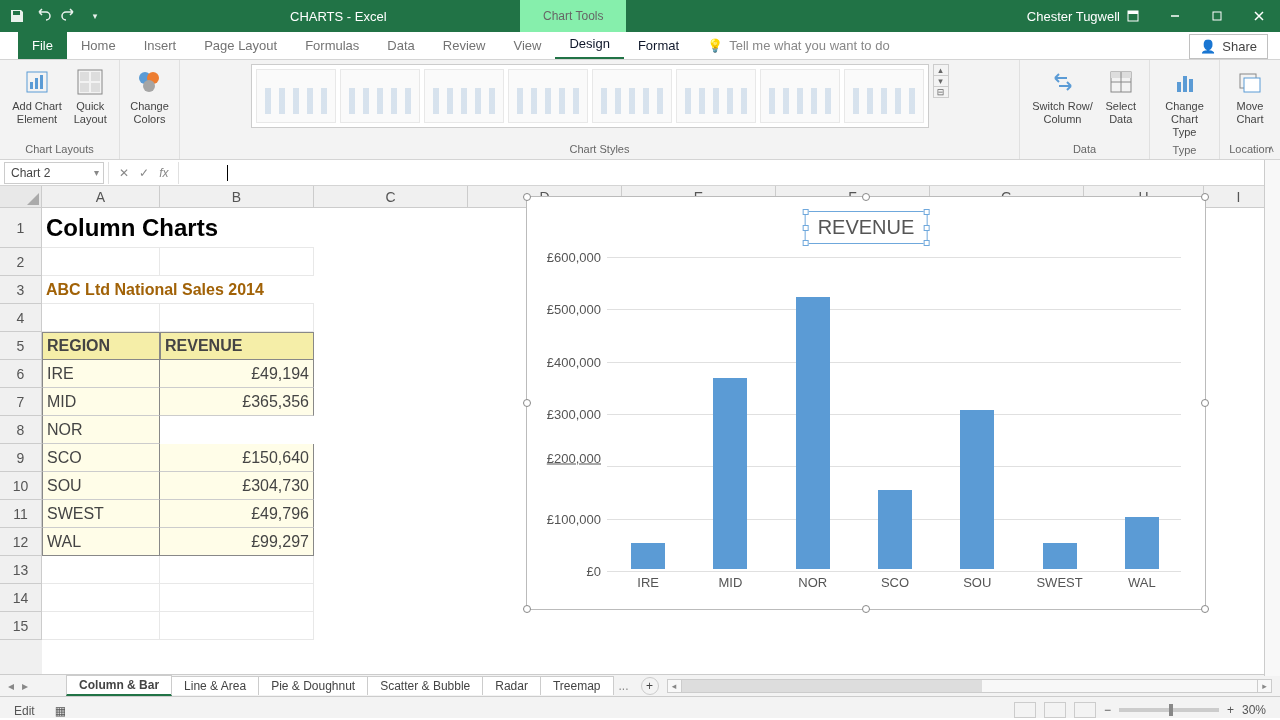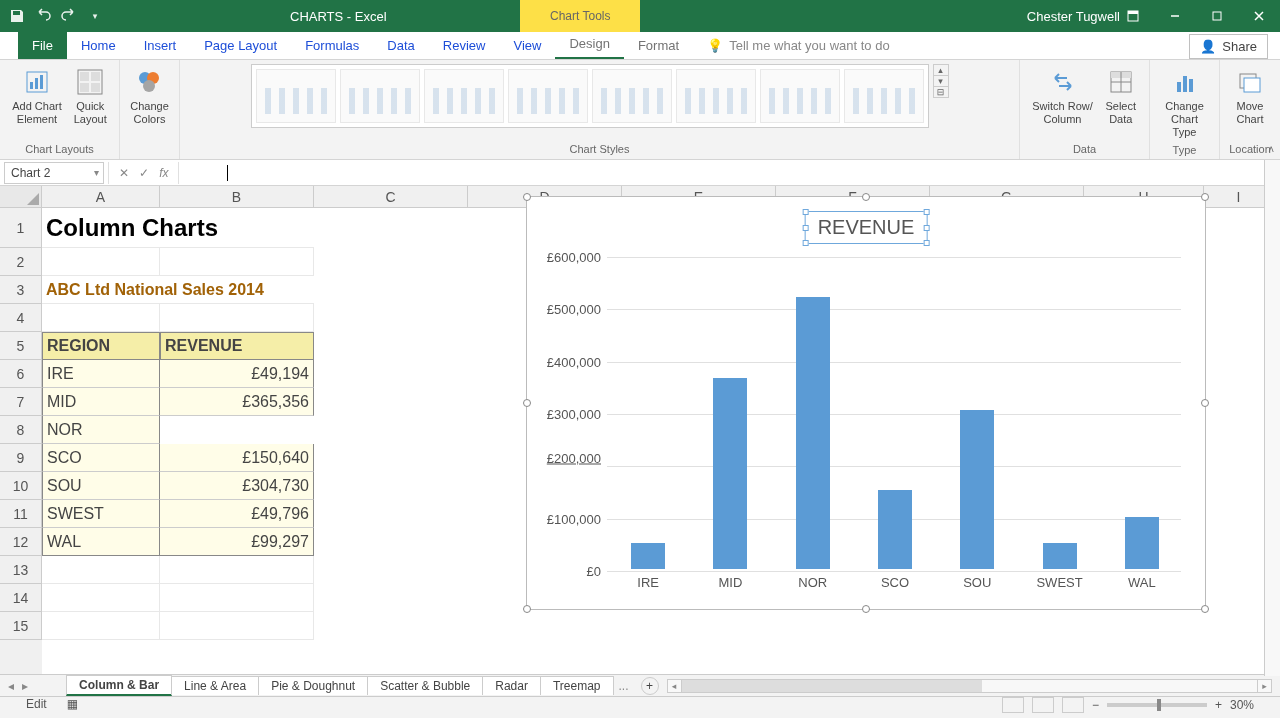--- a/index.html
+++ b/index.html
@@ -4,31 +4,31 @@
 <style>
 * { box-sizing: border-box; margin: 0; padding: 0; font-family: 'Segoe UI', Tahoma, sans-serif; }
 body { width: 1280px; height: 720px; overflow: hidden; background: #fff; font-size: 12px; color: #444; }
 
 
 .titlebar { height: 32px; background: #217346; display: flex; align-items: center; color: #fff; position: relative; }
 .qat { display: flex; align-items: center; gap: 8px; padding: 0 8px; }
 .qat-icon { width: 18px; height: 18px; display: flex; align-items: center; justify-content: center; opacity: .9; }
 .qat-icon svg { width: 16px; height: 16px; }
 .title-text { position: absolute; left: 290px; font-size: 13px; }
-.chart-tools { position: absolute; left: 520px; top: 0; height: 32px; padding: 0 30px; background: #fde047; color: #666; display: flex; align-items: center; font-size: 12px; }
+.chart-tools { position: absolute; left: 520px; top: 0; height: 32px; padding: 0 23px; background: #86efac; color: #666; display: flex; align-items: center; font-size: 12px; }
 .user { position: absolute; right: 160px; font-size: 13px; }
 .winbtns { position: absolute; right: 0; display: flex; height: 32px; }
 .winbtn { width: 42px; display: flex; align-items: center; justify-content: center; color: #fff; }
 .winbtn svg { width: 12px; height: 12px; }
 
 
 .tabs { height: 28px; background: #fff; display: flex; align-items: flex-end; padding-left: 18px; border-bottom: 1px solid #d4d4d4; }
-.tab { padding: 6px 14px; font-size: 13px; color: #1d4ed8; }
+.tab { padding: 6px 14px; font-size: 13px; color: #737373; }
 .tab.active { color: #217346; border-bottom: 2px solid #217346; }
-.tab.ctx { color: #737373; }
+.tab.ctx { color: #0f172a; }
 .tellme { display: flex; align-items: center; gap: 6px; padding: 6px 14px; color: #888; font-size: 13px; }
 .share { margin-left: auto; margin-right: 12px; display: flex; align-items: center; gap: 6px; padding: 4px 10px; border: 1px solid #c0c0c0; font-size: 13px; }
 
 
 .ribbon { height: 100px; background: #f3f3f3; border-bottom: 1px solid #d4d4d4; display: flex; position: relative; }
 .group { border-right: 1px solid #e0e0e0; padding: 4px 6px 2px; display: flex; flex-direction: column; align-items: center; }
 .group-label { font-size: 11px; color: #666; margin-top: auto; padding: 2px 0; }
 .group-items { display: flex; gap: 4px; flex: 1; }
 .rbtn { display: flex; flex-direction: column; align-items: center; justify-content: flex-start; padding: 2px 4px; font-size: 11px; color: #444; text-align: center; line-height: 1.2; }
 .rbtn .ricon { width: 32px; height: 32px; margin-bottom: 2px; display: flex; align-items: center; justify-content: center; }
@@ -99,21 +99,21 @@
 .stadd { width:18px; height:18px; border:1px solid #ccc; border-radius:50%; display:flex; align-items:center; justify-content:center; margin-left:6px; }
 .hscroll { flex:1; margin:0 8px; height:14px; border:1px solid #ccc; background:#f8f8f8; position:relative; display:flex; }
 .hscroll .sbtn{width:14px;border-right:1px solid #ccc;display:flex;align-items:center;justify-content:center;font-size:9px;color:#888}
 .hscroll .sbtn.r{border-right:none;border-left:1px solid #ccc;margin-left:auto}
 .hscroll .thumb{height:100%;background:#ddd;width:300px}
 
 
 .vscroll{position:absolute;right:0;top:160px;bottom:44px;width:16px;border-left:1px solid #ccc;background:#f8f8f8}
 
 
-.status { height:22px; border-top:1px solid #ccc; background:#f3f3f3; display:flex; align-items:flex-start; padding:0 26px; font-size:12px; color:#555; }
+.status { height:22px; border-top:1px solid #ccc; background:#f3f3f3; display:flex; align-items:flex-end; padding:0 14px; font-size:12px; color:#555; }
 .status-right { margin-left:auto; display:flex; align-items:center; gap:8px; }
 .viewbtn { width:22px; height:16px; border:1px solid #ccc; }
 .zoom-slider { width:100px; height:4px; background:#ccc; position:relative; }
 .zoom-slider::after{content:'';position:absolute;left:50%;top:-4px;width:4px;height:12px;background:#888}
 </style>
 </head>
 <body>
 
 <div class="titlebar">
   <div class="qat">

